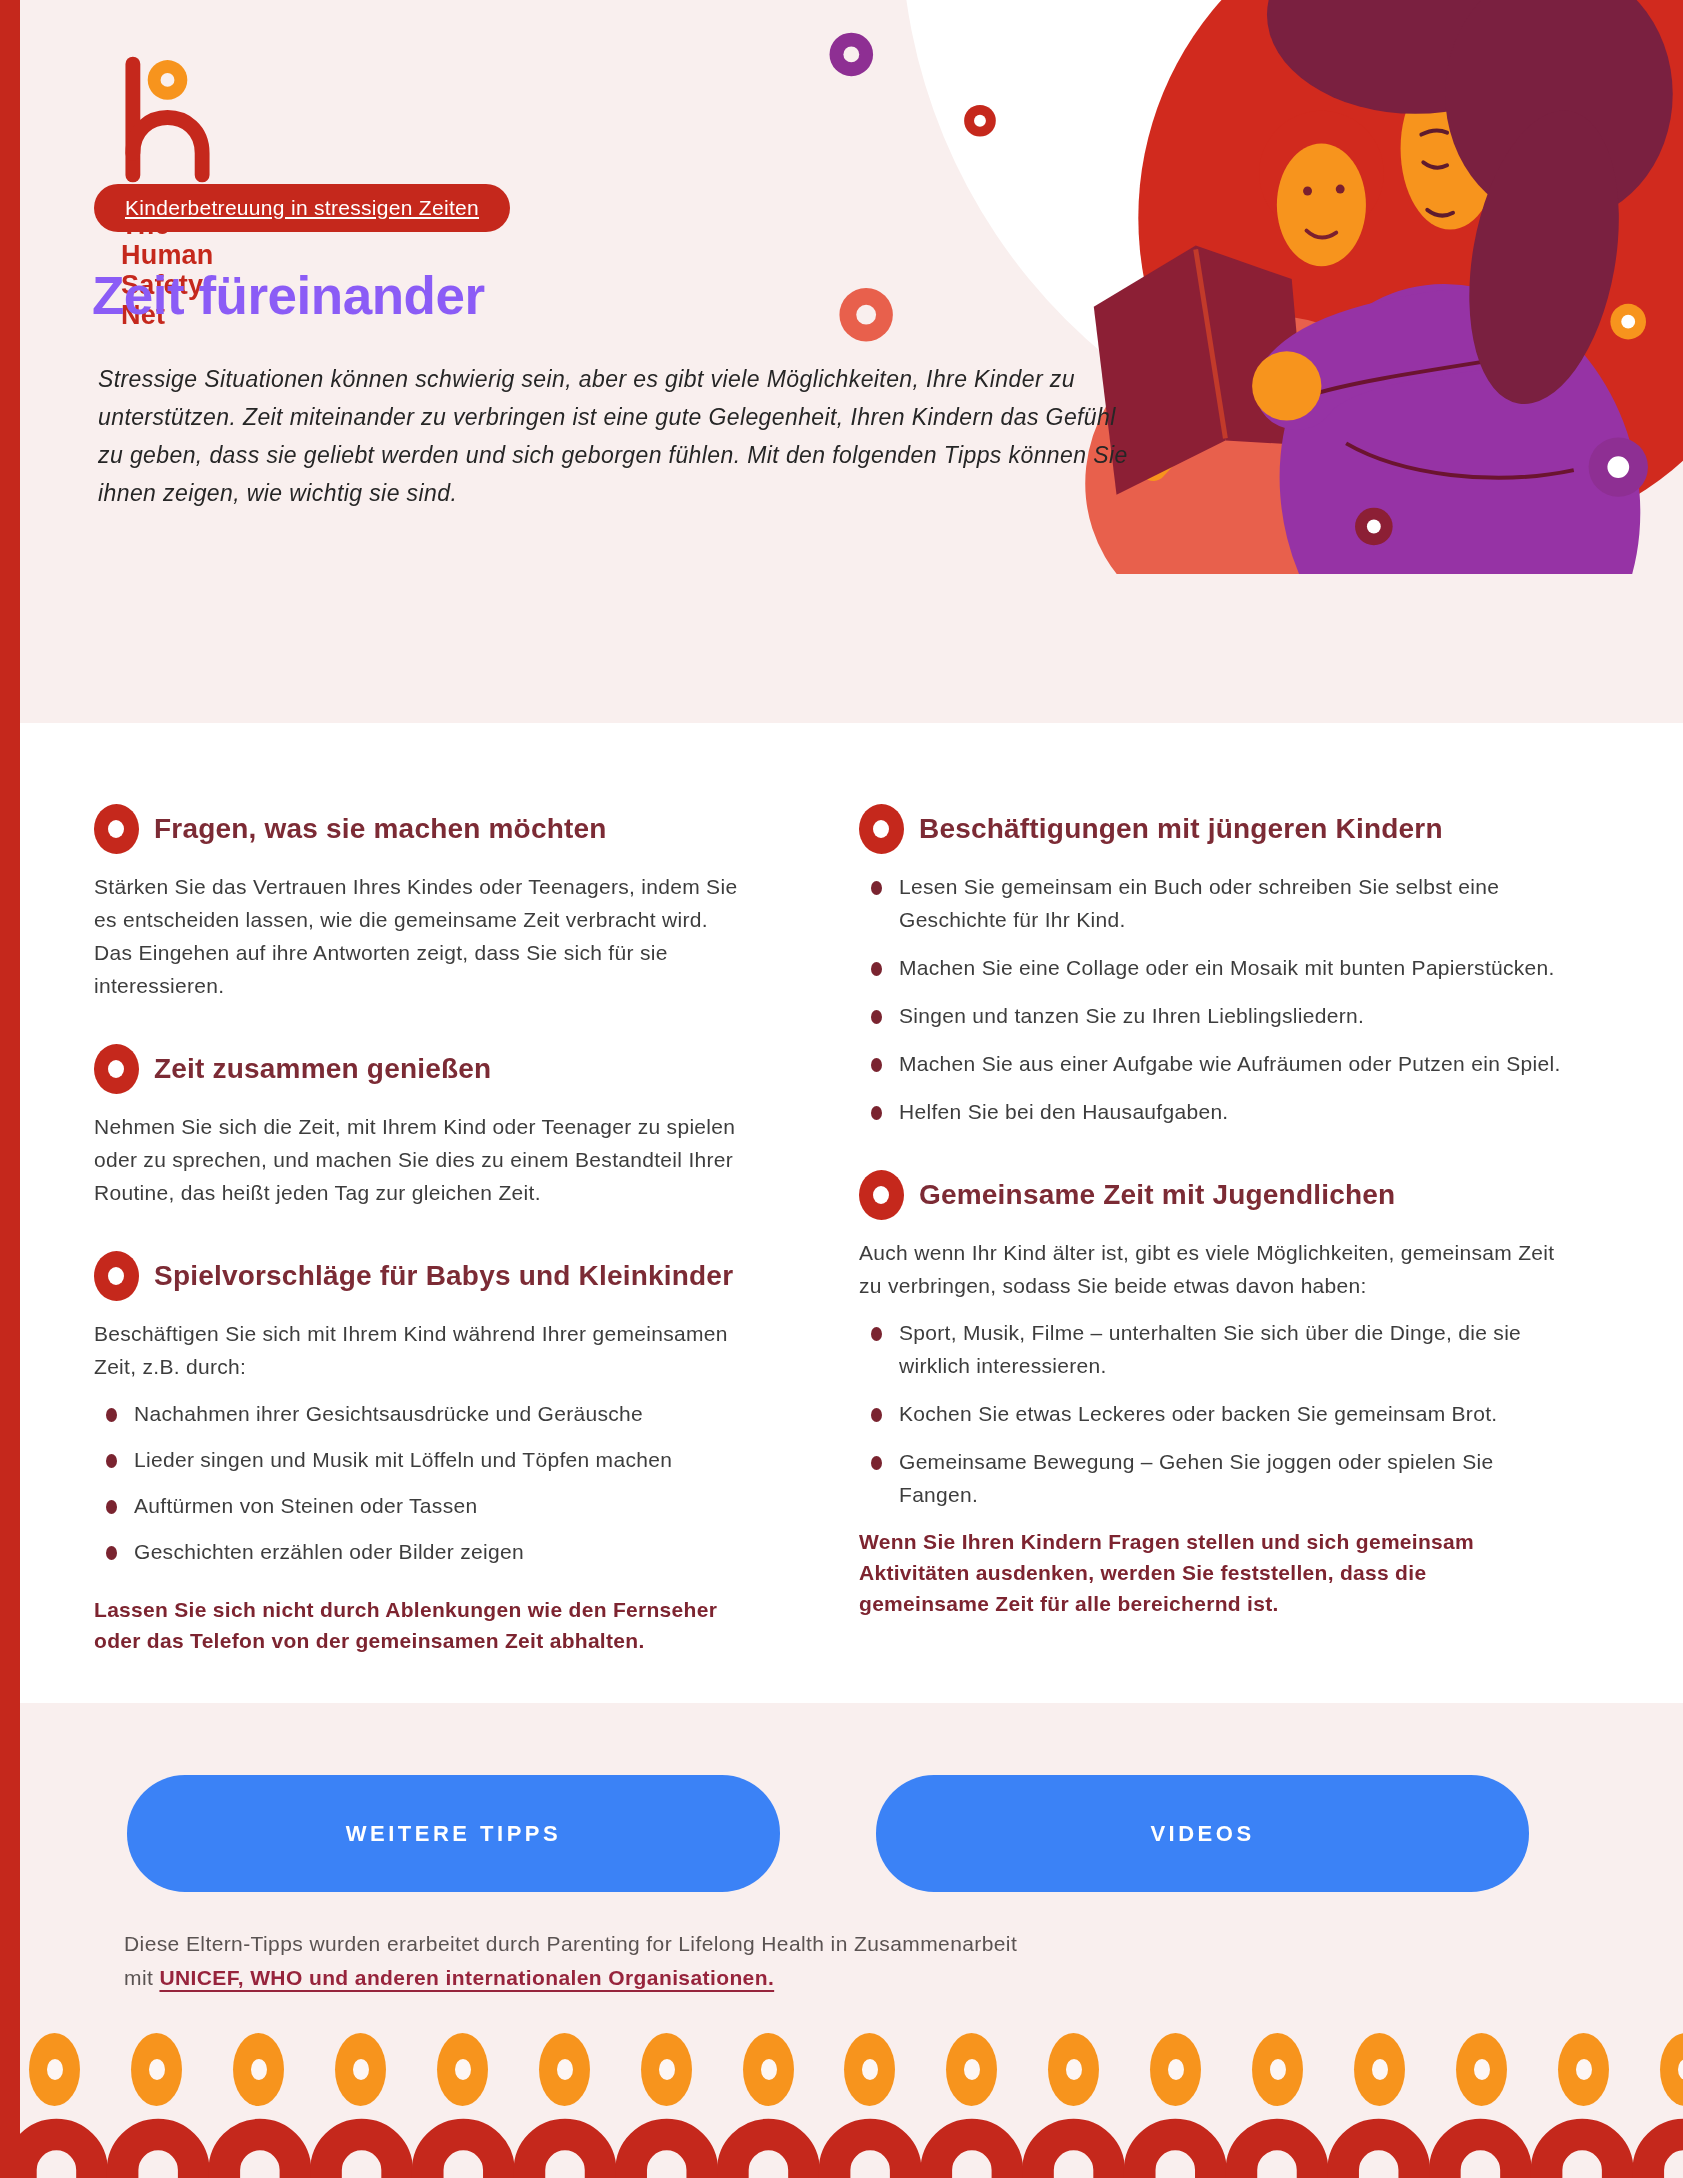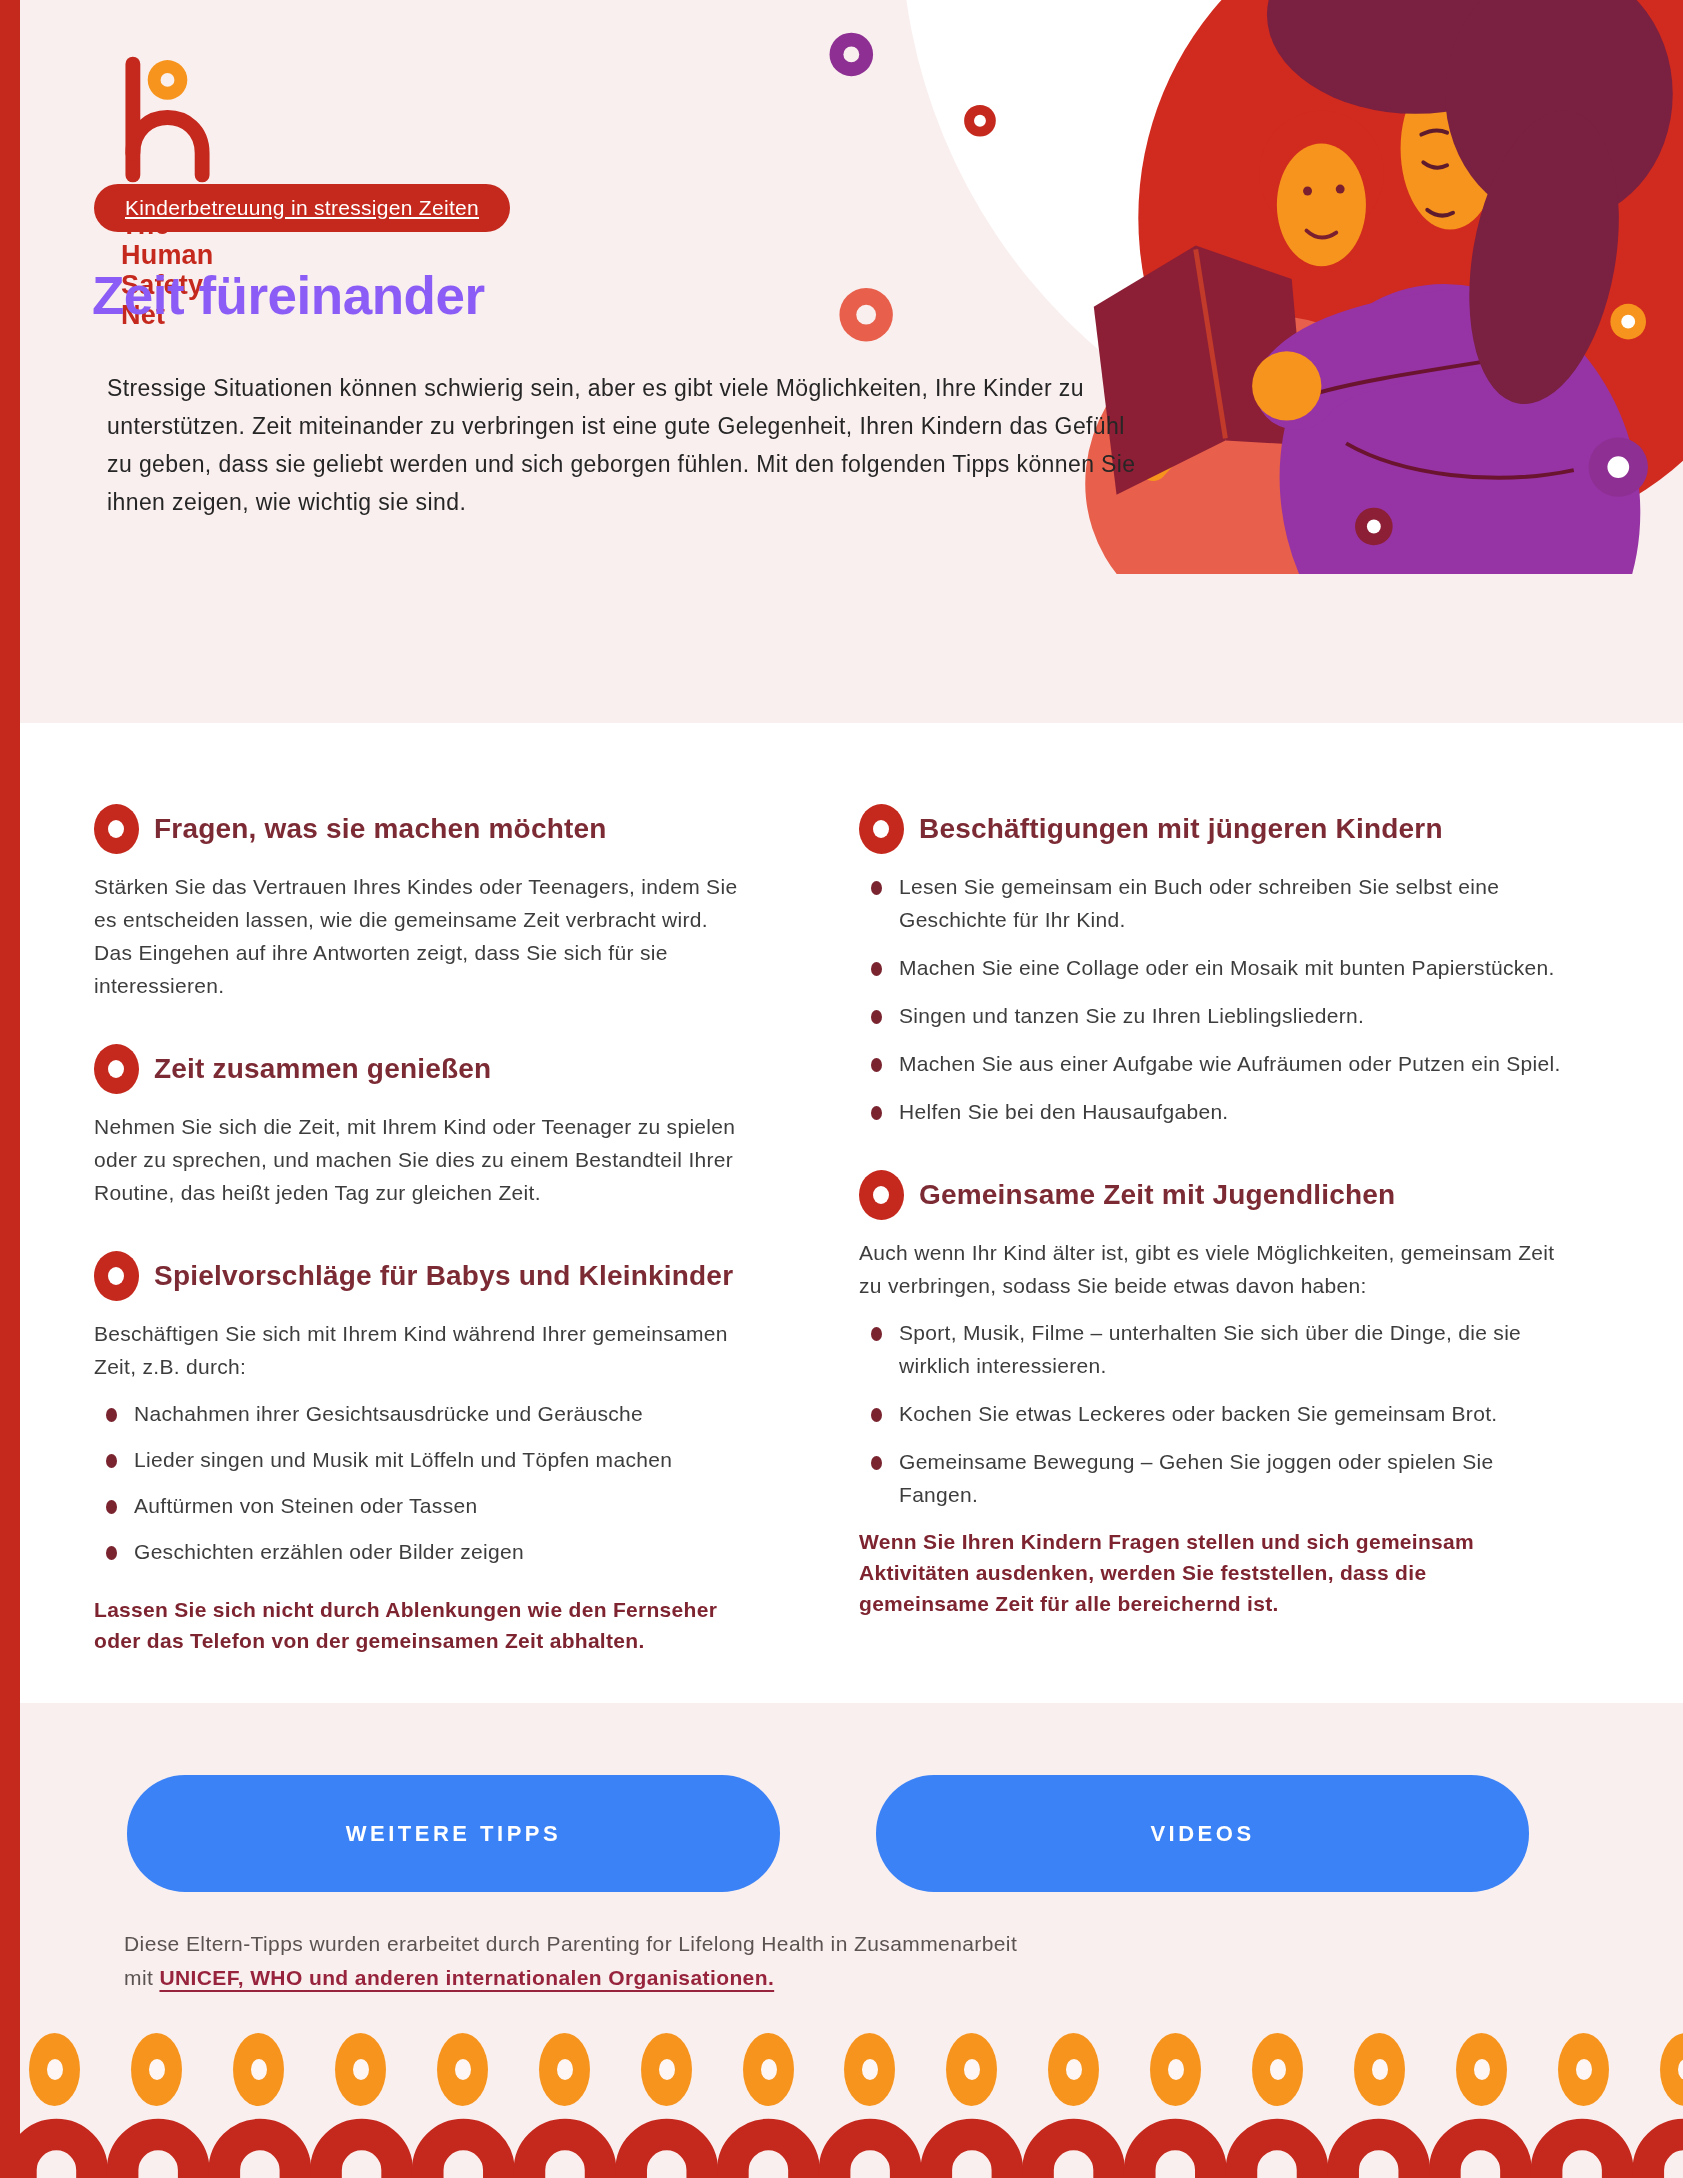--- a/index.html
+++ b/index.html
@@ -152,21 +152,21 @@
   </svg>
   <div class="logo-text" style="white-space:pre-line;">The
 Human
 Safety
 Net</div>
 </div>
 
 <div class="badge">Kinderbetreuung in stressigen Zeiten</div>
 
 <h1 class="page-title" style="margin:0;">Zeit füreinander</h1>
-<p class="intro" style="margin:13px;">Stressige Situationen können schwierig sein, aber es gibt viele Möglichkeiten, Ihre Kinder zu unterstützen. Zeit miteinander zu verbringen ist eine gute Gelegenheit, Ihren Kindern das Gefühl zu geben, dass sie geliebt werden und sich geborgen fühlen. Mit den folgenden Tipps können Sie ihnen zeigen, wie wichtig sie sind.</p>
+<p class="intro" style="margin:4px;font-style:italic;">Stressige Situationen können schwierig sein, aber es gibt viele Möglichkeiten, Ihre Kinder zu unterstützen. Zeit miteinander zu verbringen ist eine gute Gelegenheit, Ihren Kindern das Gefühl zu geben, dass sie geliebt werden und sich geborgen fühlen. Mit den folgenden Tipps können Sie ihnen zeigen, wie wichtig sie sind.</p>
 
 <div class="col col-left">
   <div class="sec">
     <div class="sec-head">
       <span class="sec-icon"></span>
       <h2 class="sec-title">Fragen, was sie machen möchten</h2>
     </div>
     <p class="sec-body">Stärken Sie das Vertrauen Ihres Kindes oder Teenagers, indem Sie es entscheiden lassen, wie die gemeinsame Zeit verbracht wird. Das Eingehen auf ihre Antworten zeigt, dass Sie sich für sie interessieren.</p>
   </div>
 

